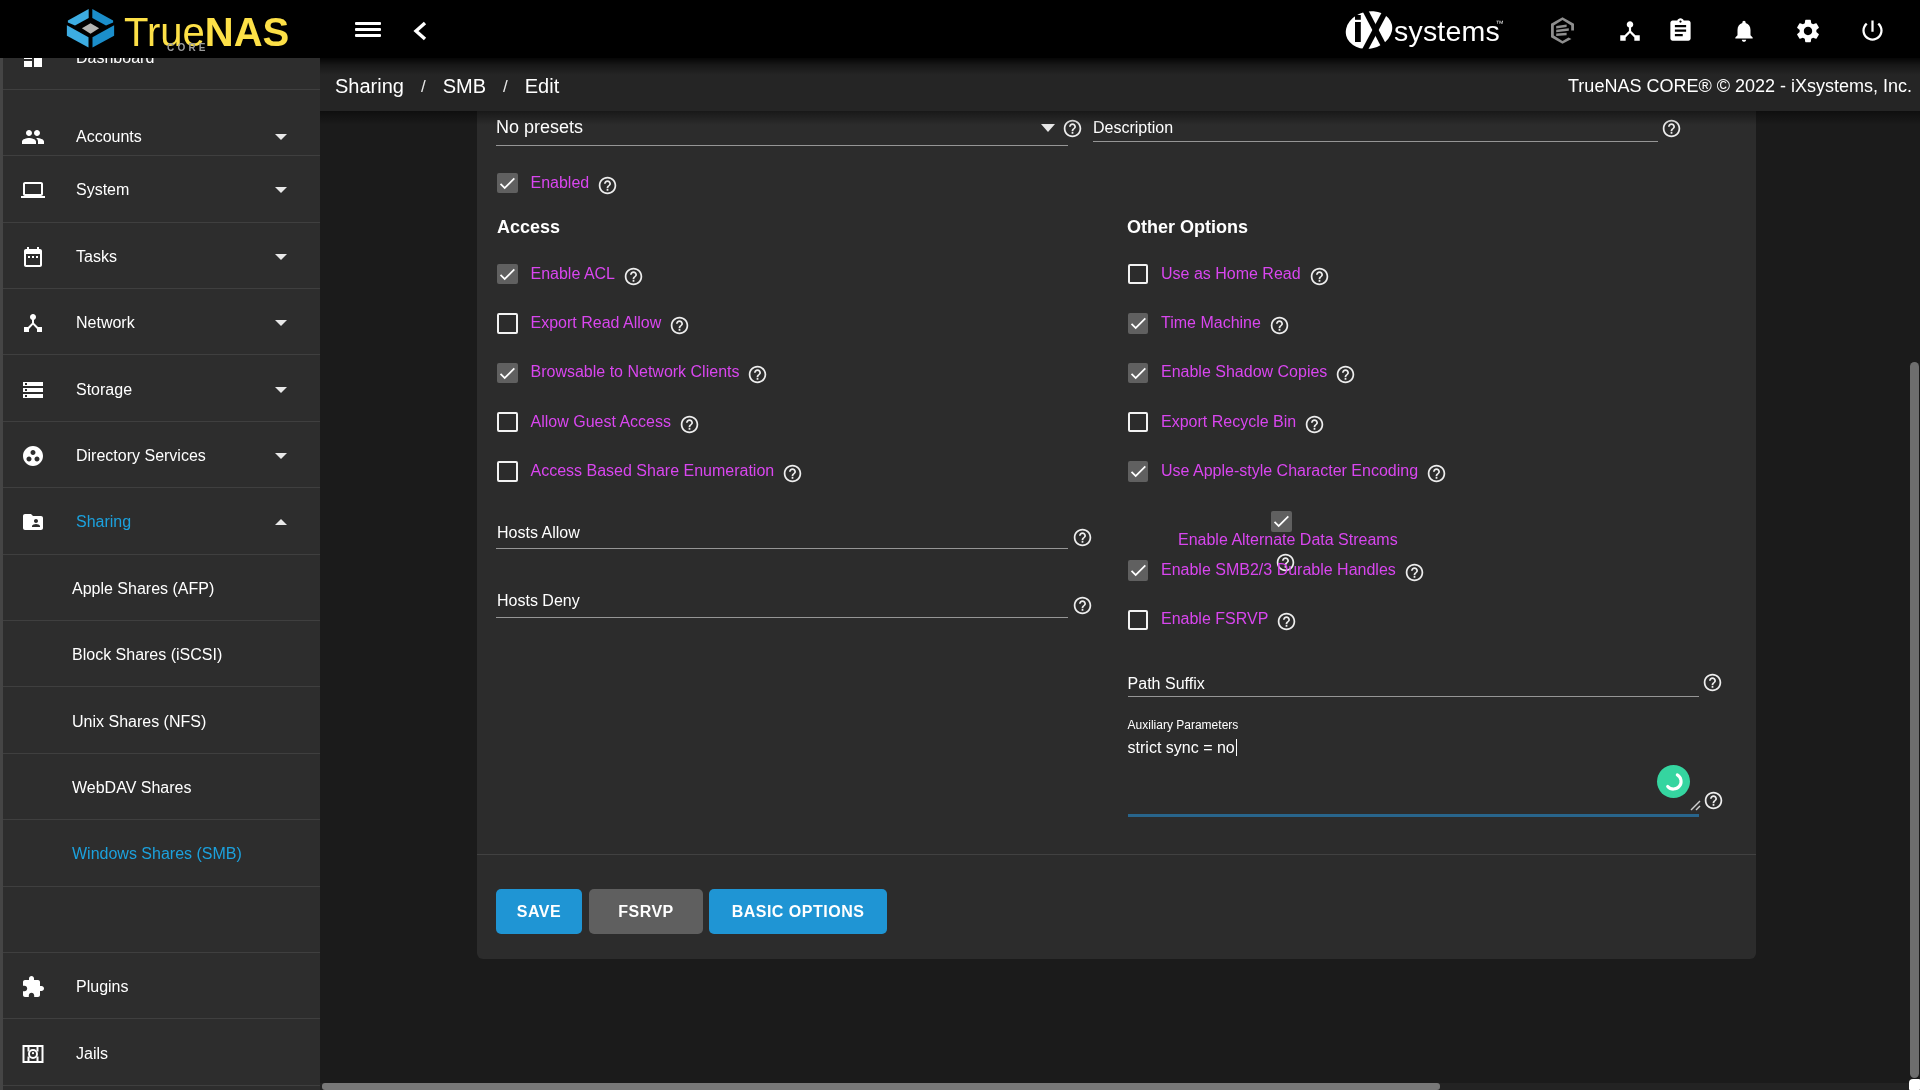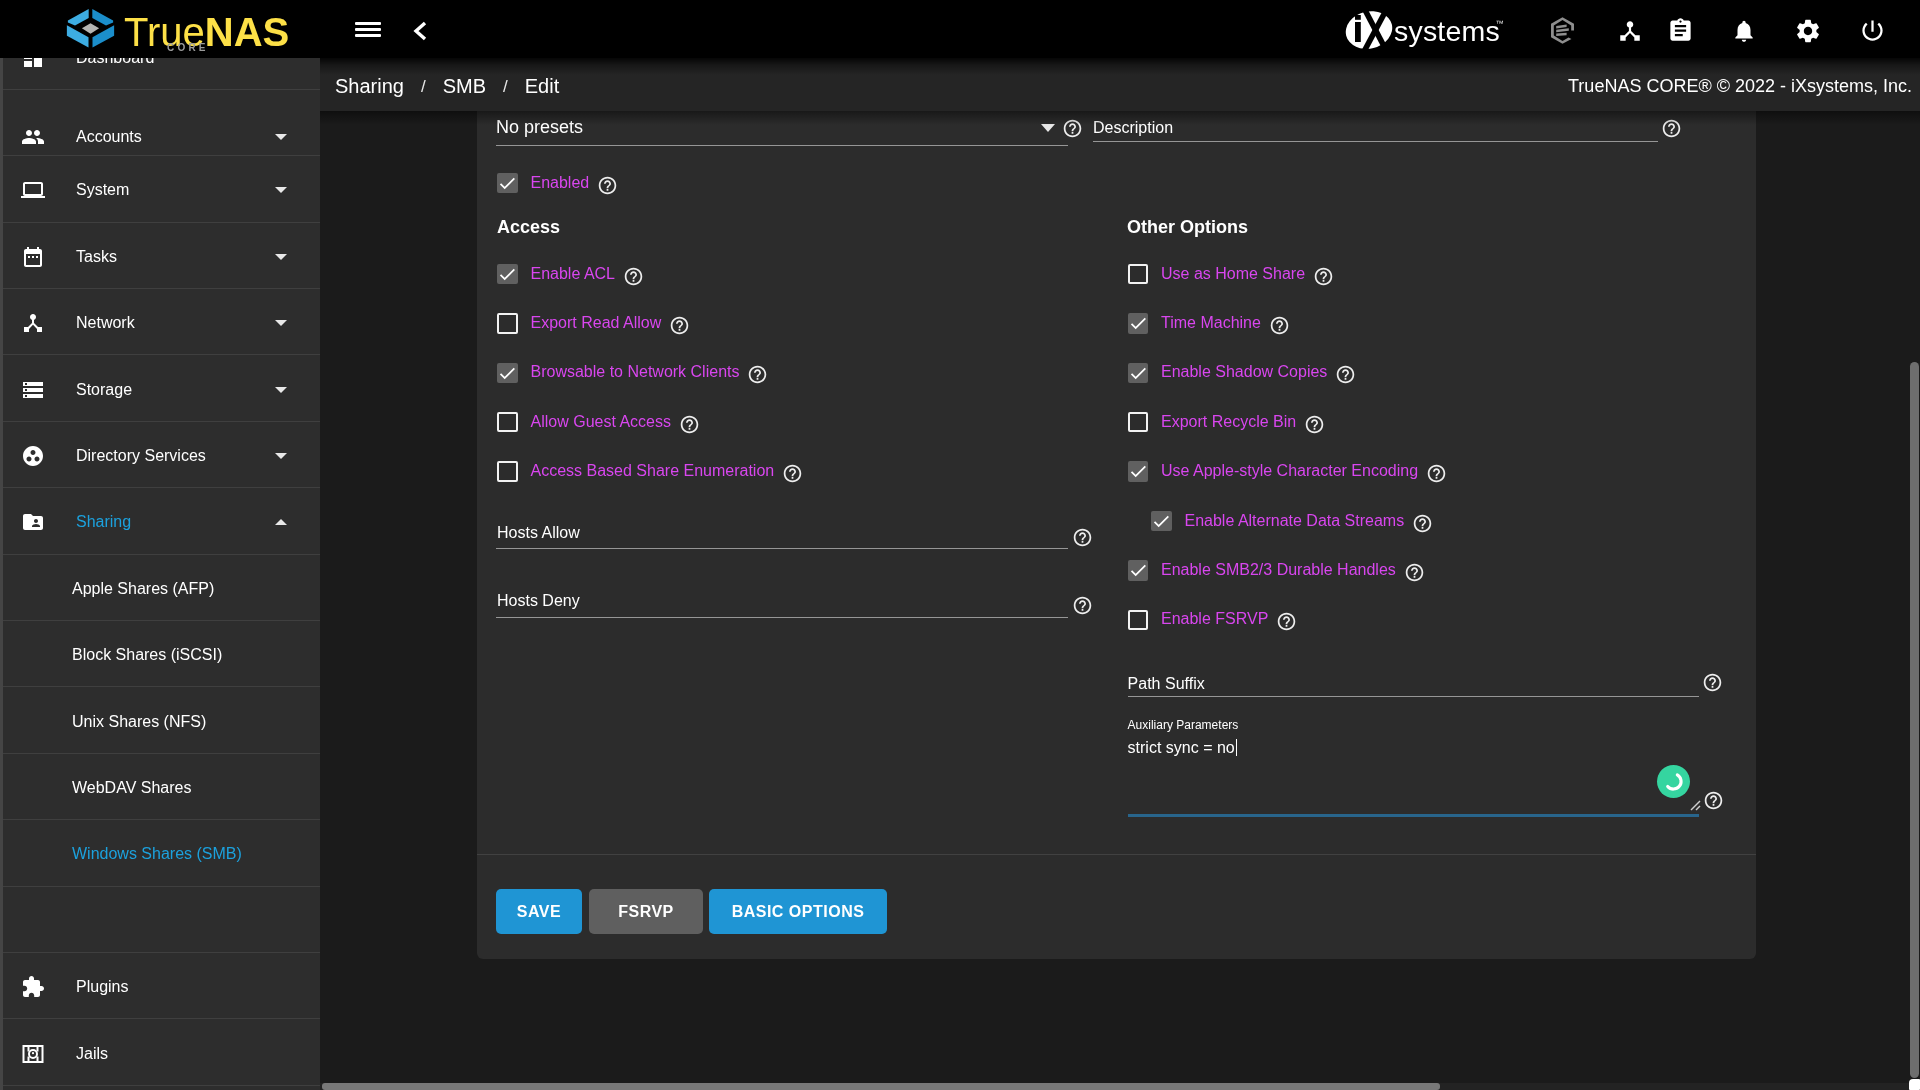--- a/index.html
+++ b/index.html
@@ -298,21 +298,21 @@
     <div class="cbrow" style="left:20px;top:352.6px;">
       <span class="box un"></span>
       <span class="lab">Access Based Share Enumeration</span>
       <svg class="hi" viewBox="0 0 24 24">
           <path d="M11 18h2v-2h-2v2zm1-16C6.48 2 2 6.48 2 12s4.48 10 10 10 10-4.48 10-10S17.52 2 12 2zm0 18c-4.41 0-8-3.59-8-8s3.59-8 8-8 8 3.59 8 8-3.59 8-8 8zm0-14c-2.21 0-4 1.79-4 4h2c0-1.1.9-2 2-2s2 .9 2 2c0 2-3 1.75-3 5h2c0-2.25 3-2.5 3-5 0-2.21-1.79-4-4-4z"></path>
         </svg>
     </div>
 
     <div class="cbrow" style="left:650.5px;top:155px;">
       <span class="box un"></span>
-      <span class="lab">Use as Home Share</span>
+      <span class="lab">Use as Home Read</span>
       <svg class="hi" viewBox="0 0 24 24">
           <path d="M11 18h2v-2h-2v2zm1-16C6.48 2 2 6.48 2 12s4.48 10 10 10 10-4.48 10-10S17.52 2 12 2zm0 18c-4.41 0-8-3.59-8-8s3.59-8 8-8 8 3.59 8 8-3.59 8-8 8zm0-14c-2.21 0-4 1.79-4 4h2c0-1.1.9-2 2-2s2 .9 2 2c0 2-3 1.75-3 5h2c0-2.25 3-2.5 3-5 0-2.21-1.79-4-4-4z"></path>
         </svg>
     </div>
     <div class="cbrow" style="left:650.5px;top:204.4px;">
       <span class="box chk">
           <svg viewBox="0 0 24 24" fill="#fff">
             <path d="M9 16.17L4.83 12l-1.42 1.41L9 19 21 7l-1.41-1.41z"></path>
           </svg>
         </span>
@@ -343,21 +343,21 @@
       <span class="box chk">
           <svg viewBox="0 0 24 24" fill="#fff">
             <path d="M9 16.17L4.83 12l-1.42 1.41L9 19 21 7l-1.41-1.41z"></path>
           </svg>
         </span>
       <span class="lab">Use Apple-style Character Encoding</span>
       <svg class="hi" viewBox="0 0 24 24">
           <path d="M11 18h2v-2h-2v2zm1-16C6.48 2 2 6.48 2 12s4.48 10 10 10 10-4.48 10-10S17.52 2 12 2zm0 18c-4.41 0-8-3.59-8-8s3.59-8 8-8 8 3.59 8 8-3.59 8-8 8zm0-14c-2.21 0-4 1.79-4 4h2c0-1.1.9-2 2-2s2 .9 2 2c0 2-3 1.75-3 5h2c0-2.25 3-2.5 3-5 0-2.21-1.79-4-4-4z"></path>
         </svg>
     </div>
-    <div class="cbrow" style="left:674px;top:402px;">
+    <div class="cbrow" style="left:688px;top:402px;flex-direction:column;">
       <span class="box chk">
           <svg viewBox="0 0 24 24" fill="#fff">
             <path d="M9 16.17L4.83 12l-1.42 1.41L9 19 21 7l-1.41-1.41z"></path>
           </svg>
         </span>
       <span class="lab">Enable Alternate Data Streams</span>
       <svg class="hi" viewBox="0 0 24 24">
           <path d="M11 18h2v-2h-2v2zm1-16C6.48 2 2 6.48 2 12s4.48 10 10 10 10-4.48 10-10S17.52 2 12 2zm0 18c-4.41 0-8-3.59-8-8s3.59-8 8-8 8 3.59 8 8-3.59 8-8 8zm0-14c-2.21 0-4 1.79-4 4h2c0-1.1.9-2 2-2s2 .9 2 2c0 2-3 1.75-3 5h2c0-2.25 3-2.5 3-5 0-2.21-1.79-4-4-4z"></path>
         </svg>
     </div>

